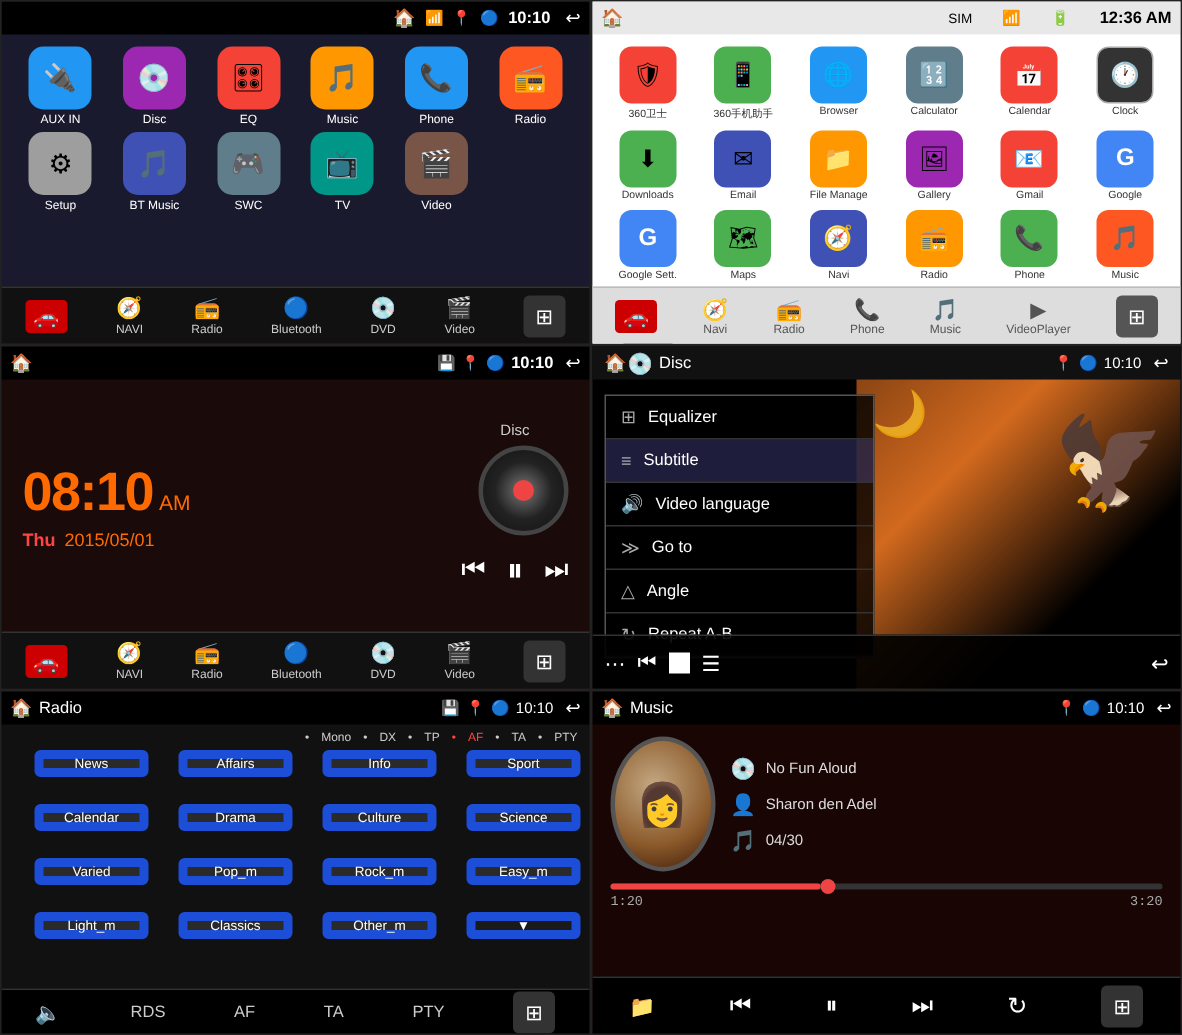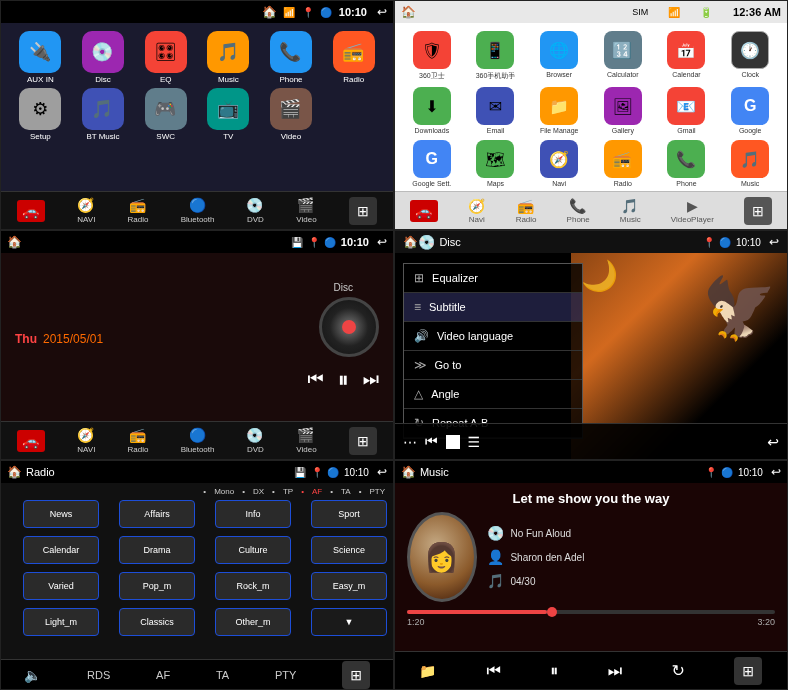--- a/index.html
+++ b/index.html
@@ -73,21 +73,21 @@
     #p5 { background: #111; }
     .p5-status { background: #000; height: 22px; display: flex; align-items: center; padding: 0 6px; }
     .p5-title { color: #fff; font-size: 11px; margin-left: 4px; }
     .p5-status-right { margin-left: auto; display: flex; gap: 4px; color: #fff; font-size: 10px; align-items: center; }
     .p5-indicators { display: flex; gap: 8px; padding: 4px 8px; font-size: 8px; color: #ccc; justify-content: flex-end; align-items: center; }
     .p5-body { display: flex; gap: 6px; padding: 0 6px; height: 140px; }
     .p5-pty { background: #222; border: 1px solid #444; width: 68px; height: 100%; display: flex; flex-direction: column; padding: 6px; }
     .p5-pty-label { color: #fff; font-size: 9px; }
     .p5-pty-value { color: #aaa; font-size: 10px; margin-top: 4px; }
     .p5-grid { display: grid; grid-template-columns: repeat(4, 1fr); gap: 4px; flex: 1; }
-    .p5-btn { background: #2a2a2a; border: 1px solid #1d4ed8; border-radius: 4px; color: #fff; font-size: 9px; display: flex; align-items: center; justify-content: center; cursor: pointer; height: 28px; margin-left: 16px; }
+    .p5-btn { background: #2a2a2a; border: 6px solid #1d4ed8; border-radius: 4px; color: #fff; font-size: 9px; display: flex; align-items: center; justify-content: center; cursor: pointer; height: 18px; margin-left: 16px; }
     .p5-btn-down { background: #1a1a1a; }
     .p5-bottom { position: absolute; bottom: 0; left: 0; right: 0; height: 30px; background: #000; display: flex; align-items: center; justify-content: space-around; border-top: 1px solid #333; }
     .p5-bottom-btn { color: #ccc; font-size: 11px; cursor: pointer; }
     .p5-vol { color: #fff; font-size: 14px; }
 
     
     #p6 { background: #1a0505; }
     .p6-status { background: #000; height: 22px; display: flex; align-items: center; padding: 0 6px; }
     .p6-title-text { color: #fff; font-size: 11px; margin-left: 4px; }
     .p6-status-right { margin-left: auto; display: flex; gap: 4px; color: #fff; font-size: 10px; align-items: center; }
@@ -95,21 +95,21 @@
     .p6-song-title { color: #fff; font-size: 13px; font-weight: bold; text-align: center; margin-bottom: 6px; }
     .p6-info-row { display: flex; gap: 10px; width: 100%; }
     .p6-album-art { width: 70px; height: 90px; border-radius: 50%; border: 3px solid #555; background: radial-gradient(circle at 40% 35%, #c4a882, #8B5A2B 60%, #3d1a0a); display: flex; align-items: center; justify-content: center; font-size: 30px; flex-shrink: 0; overflow: hidden; }
     .p6-meta { display: flex; flex-direction: column; gap: 8px; flex: 1; justify-content: center; }
     .p6-meta-row { display: flex; align-items: center; gap: 6px; color: #ddd; font-size: 10px; }
     .p6-meta-icon { font-size: 14px; color: #aaa; }
     .p6-progress-area { width: 100%; margin-top: 8px; }
     .p6-progress-bar { width: 100%; height: 4px; background: #333; border-radius: 2px; position: relative; }
     .p6-progress-fill { height: 100%; background: #e44; border-radius: 2px; width: 38%; }
     .p6-progress-thumb { width: 10px; height: 10px; background: #e44; border-radius: 50%; position: absolute; top: -3px; left: 38%; }
-    .p6-time-row { display: flex; justify-content: space-between; color: #aaa; font-size: 9px; margin-top: 3px; }
+    .p6-time-row { display: flex; justify-content: space-between; color: #aaa; font-size: 9px; margin-top: 3px; font-family: Liberation Mono, monospace; }
     .p6-controls { position: absolute; bottom: 0; left: 0; right: 0; height: 38px; background: #000; display: flex; align-items: center; justify-content: space-around; border-top: 1px solid #333; }
     .p6-ctrl { color: #fff; font-size: 16px; cursor: pointer; }
     .p6-folder { color: #fff; font-size: 14px; cursor: pointer; }
 
     
     .home-icon { font-size: 12px; color: #fff; cursor: pointer; }
     .back-icon { font-size: 12px; color: #fff; cursor: pointer; margin-left: 4px; }
     .car-btn { width: 28px; height: 22px; background: #c00; display: flex; align-items: center; justify-content: center; border-radius: 3px; cursor: pointer; }
     .car-icon { font-size: 14px; }
     .disc-icon-small { font-size: 14px; }
@@ -324,20 +324,24 @@
     <div style="margin-left:auto;display:flex;gap:4px;align-items:center;">
       <span style="color:#fff;font-size:10px;">💾</span>
       <span style="color:#fff;font-size:10px;">📍</span>
       <span style="color:#fff;font-size:10px;">🔵</span>
       <span class="status-time">10:10</span>
       <span class="back-icon">↩</span>
     </div>
   </div>
   <div class="p3-body">
     <div class="p3-clock">
+      <div style="display:flex;align-items:baseline;gap:4px;">
+        <span class="p3-time">08:10</span>
+        <span class="p3-ampm">AM</span>
+      </div>
       <div class="p3-date-row">
         <span class="p3-day">Thu</span>
         <span class="p3-date">2015/05/01</span>
       </div>
     </div>
     <div class="p3-right-area">
       <span style="color:#ccc;font-size:10px;margin-bottom:4px;">Disc</span>
       <div class="p3-disc">
         <div class="p3-disc-center"></div>
       </div>
@@ -490,21 +494,20 @@
     <span class="home-icon">🏠</span>
     <span class="p6-title-text">Music</span>
     <div class="p6-status-right">
       <span>📍</span>
       <span>🔵</span>
       <span>10:10</span>
       <span class="back-icon">↩</span>
     </div>
   </div>
   <div class="p6-body">
-    <div class="p6-song-title">Let me show you the way</div>
     <div class="p6-info-row">
       <div class="p6-album-art">
         <span style="font-size:28px;">👩</span>
       </div>
       <div class="p6-meta">
         <div class="p6-meta-row">
           <span class="p6-meta-icon">💿</span>
           <span>No Fun Aloud</span>
         </div>
         <div class="p6-meta-row">

